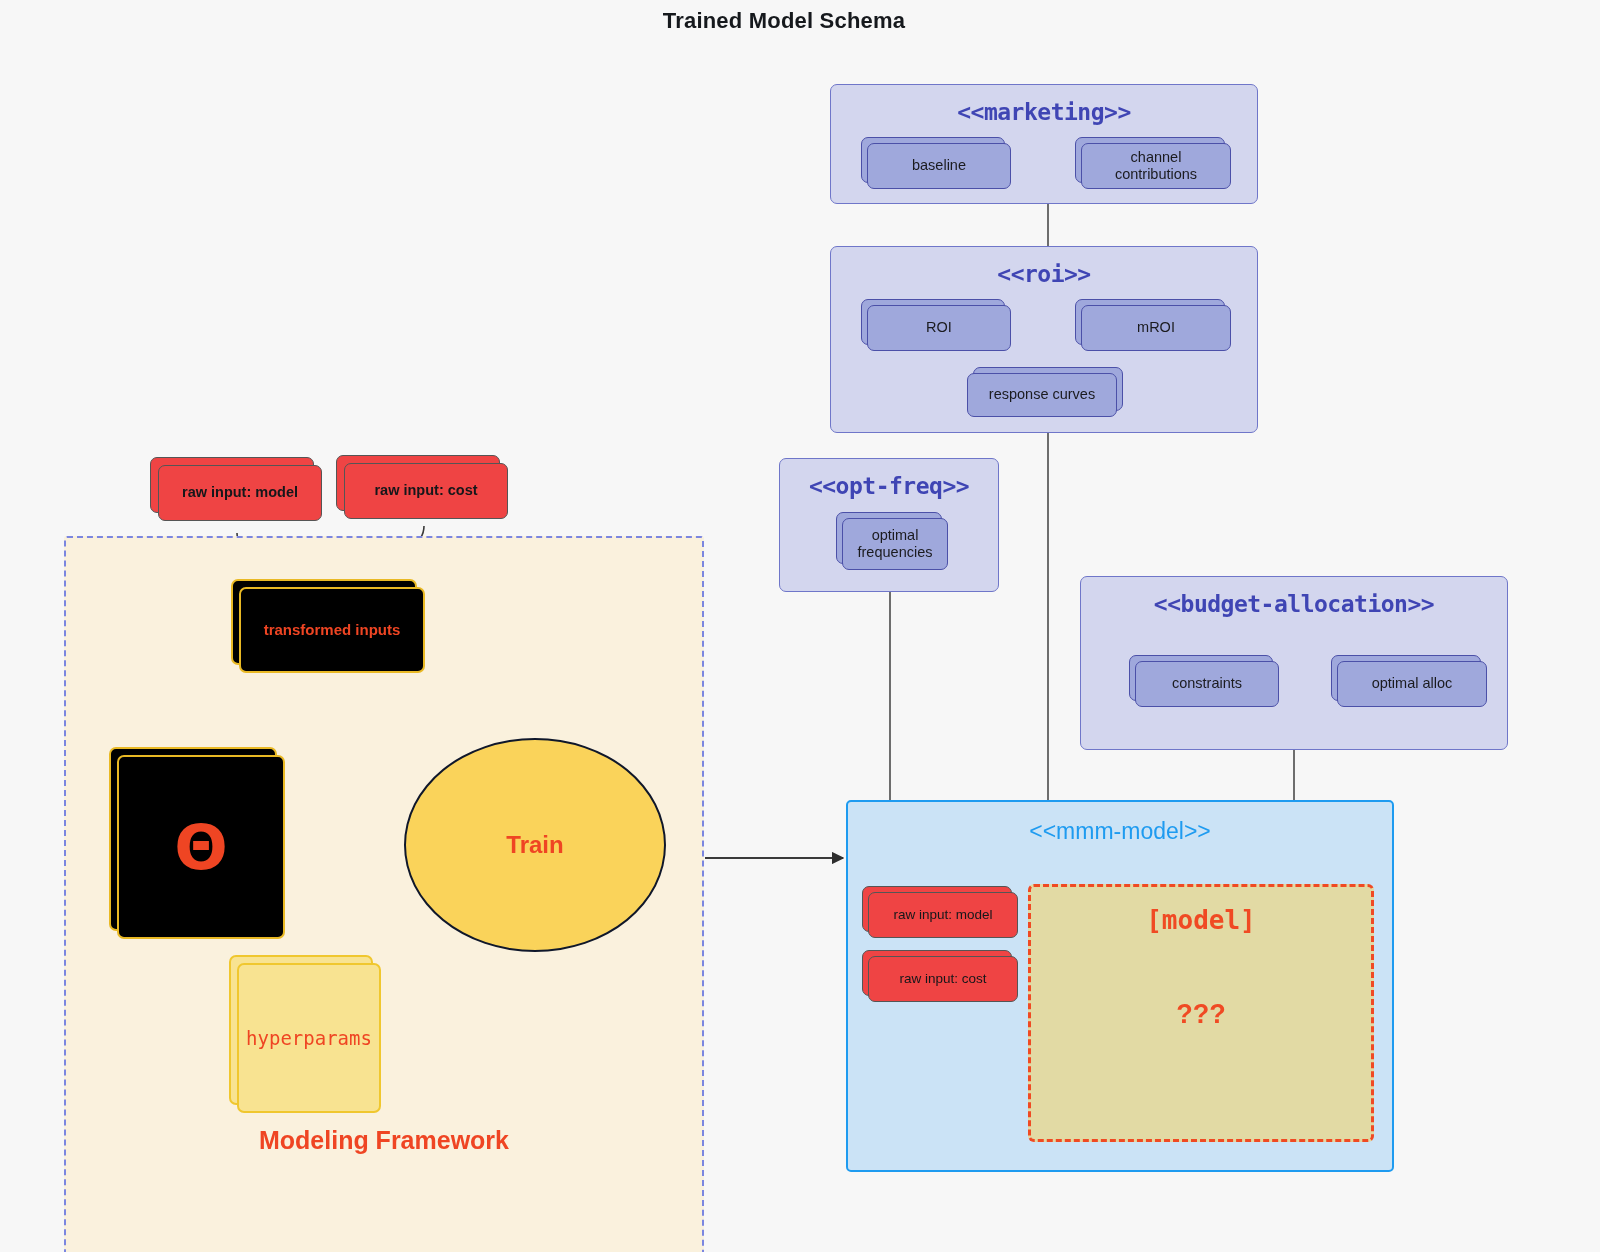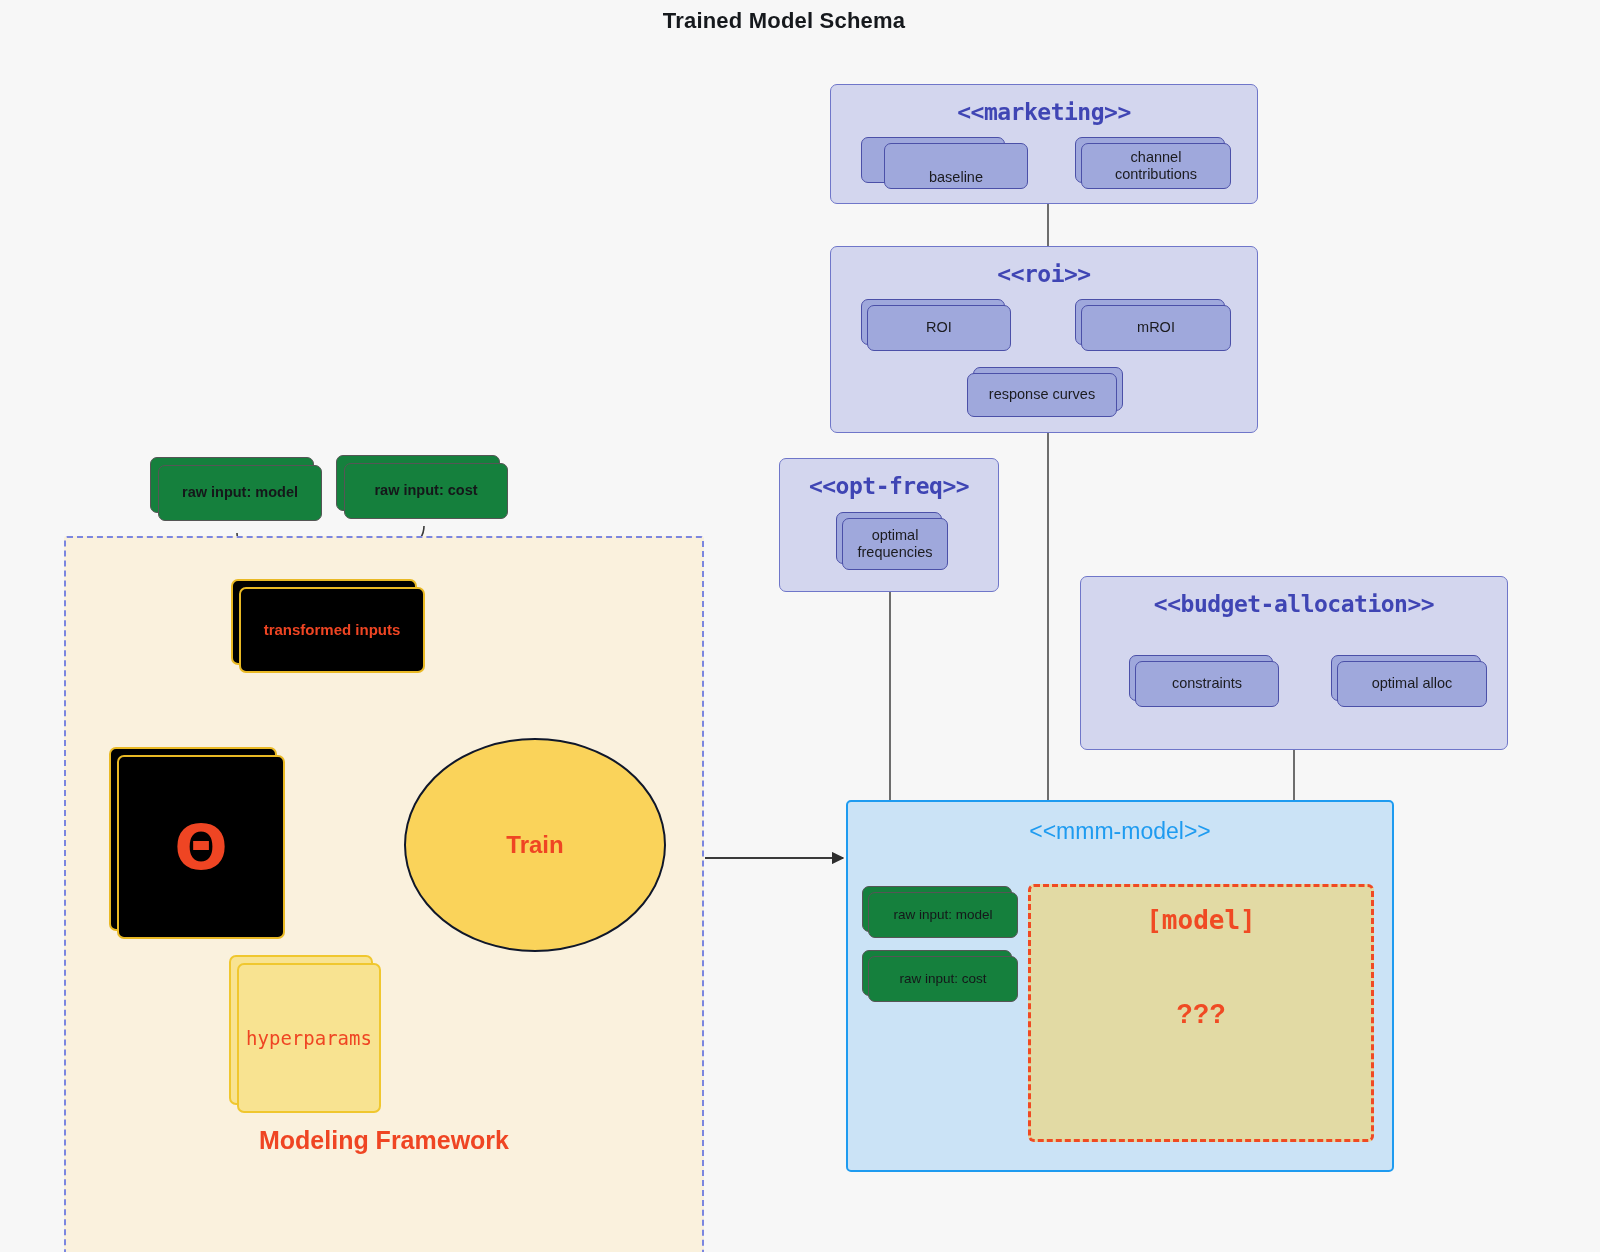--- a/index.html
+++ b/index.html
@@ -94,21 +94,21 @@
   }
   .node-purple .face {
     color: #1b1b1f;
     font-size: 14.5px;
     font-family: "Liberation Sans", sans-serif;
   }
 
   
   .node-gray .shadow,
   .node-gray .face {
-    background: #15803d;
+    background: #ef4444;
     border: 1.6px solid #555555;
   }
   .node-gray .face {
     color: #15171a;
     font-size: 14.5px;
     font-weight: bold;
   }
   .node-gray.small .face { font-weight: normal; font-size: 13.5px; }
 
   
@@ -252,21 +252,21 @@
   <path d="M 381 1038 C 470 1034, 530 1005, 537 952" stroke="#e8341a" stroke-width="2.6" fill="none" marker-end="url(#arrow-red)"></path>
 
   <path d="M 705 858 L 843 858" stroke="#3a3a3a" stroke-width="1.8" fill="none" marker-end="url(#arrow-dark)"></path>
 </svg>
 
 <div class="abs package" id="pkg-marketing" style="left:830px; top:84px; width:428px; height:120px;">
   <div class="pkg-title" style="top:14px;">&lt;&lt;marketing&gt;&gt;</div>
 
   <div class="card node-purple" style="left:30px; top:52px; width:150px; height:52px;">
     <div class="shadow" style="left:0; top:0; width:144px; height:46px;"></div>
-    <div class="face" style="left:23px; top:6px; width:144px; height:46px;align-items:flex-end;">
+    <div class="face" style="left:6px; top:6px; width:144px; height:46px;">
       <span>baseline</span>
     </div>
   </div>
 
   <div class="card node-purple" style="left:244px; top:52px; width:156px; height:52px;">
     <div class="shadow" style="left:0; top:0; width:150px; height:46px;"></div>
     <div class="face" style="left:6px; top:6px; width:150px; height:46px;">
       <span>channel contributions</span>
     </div>
   </div>

